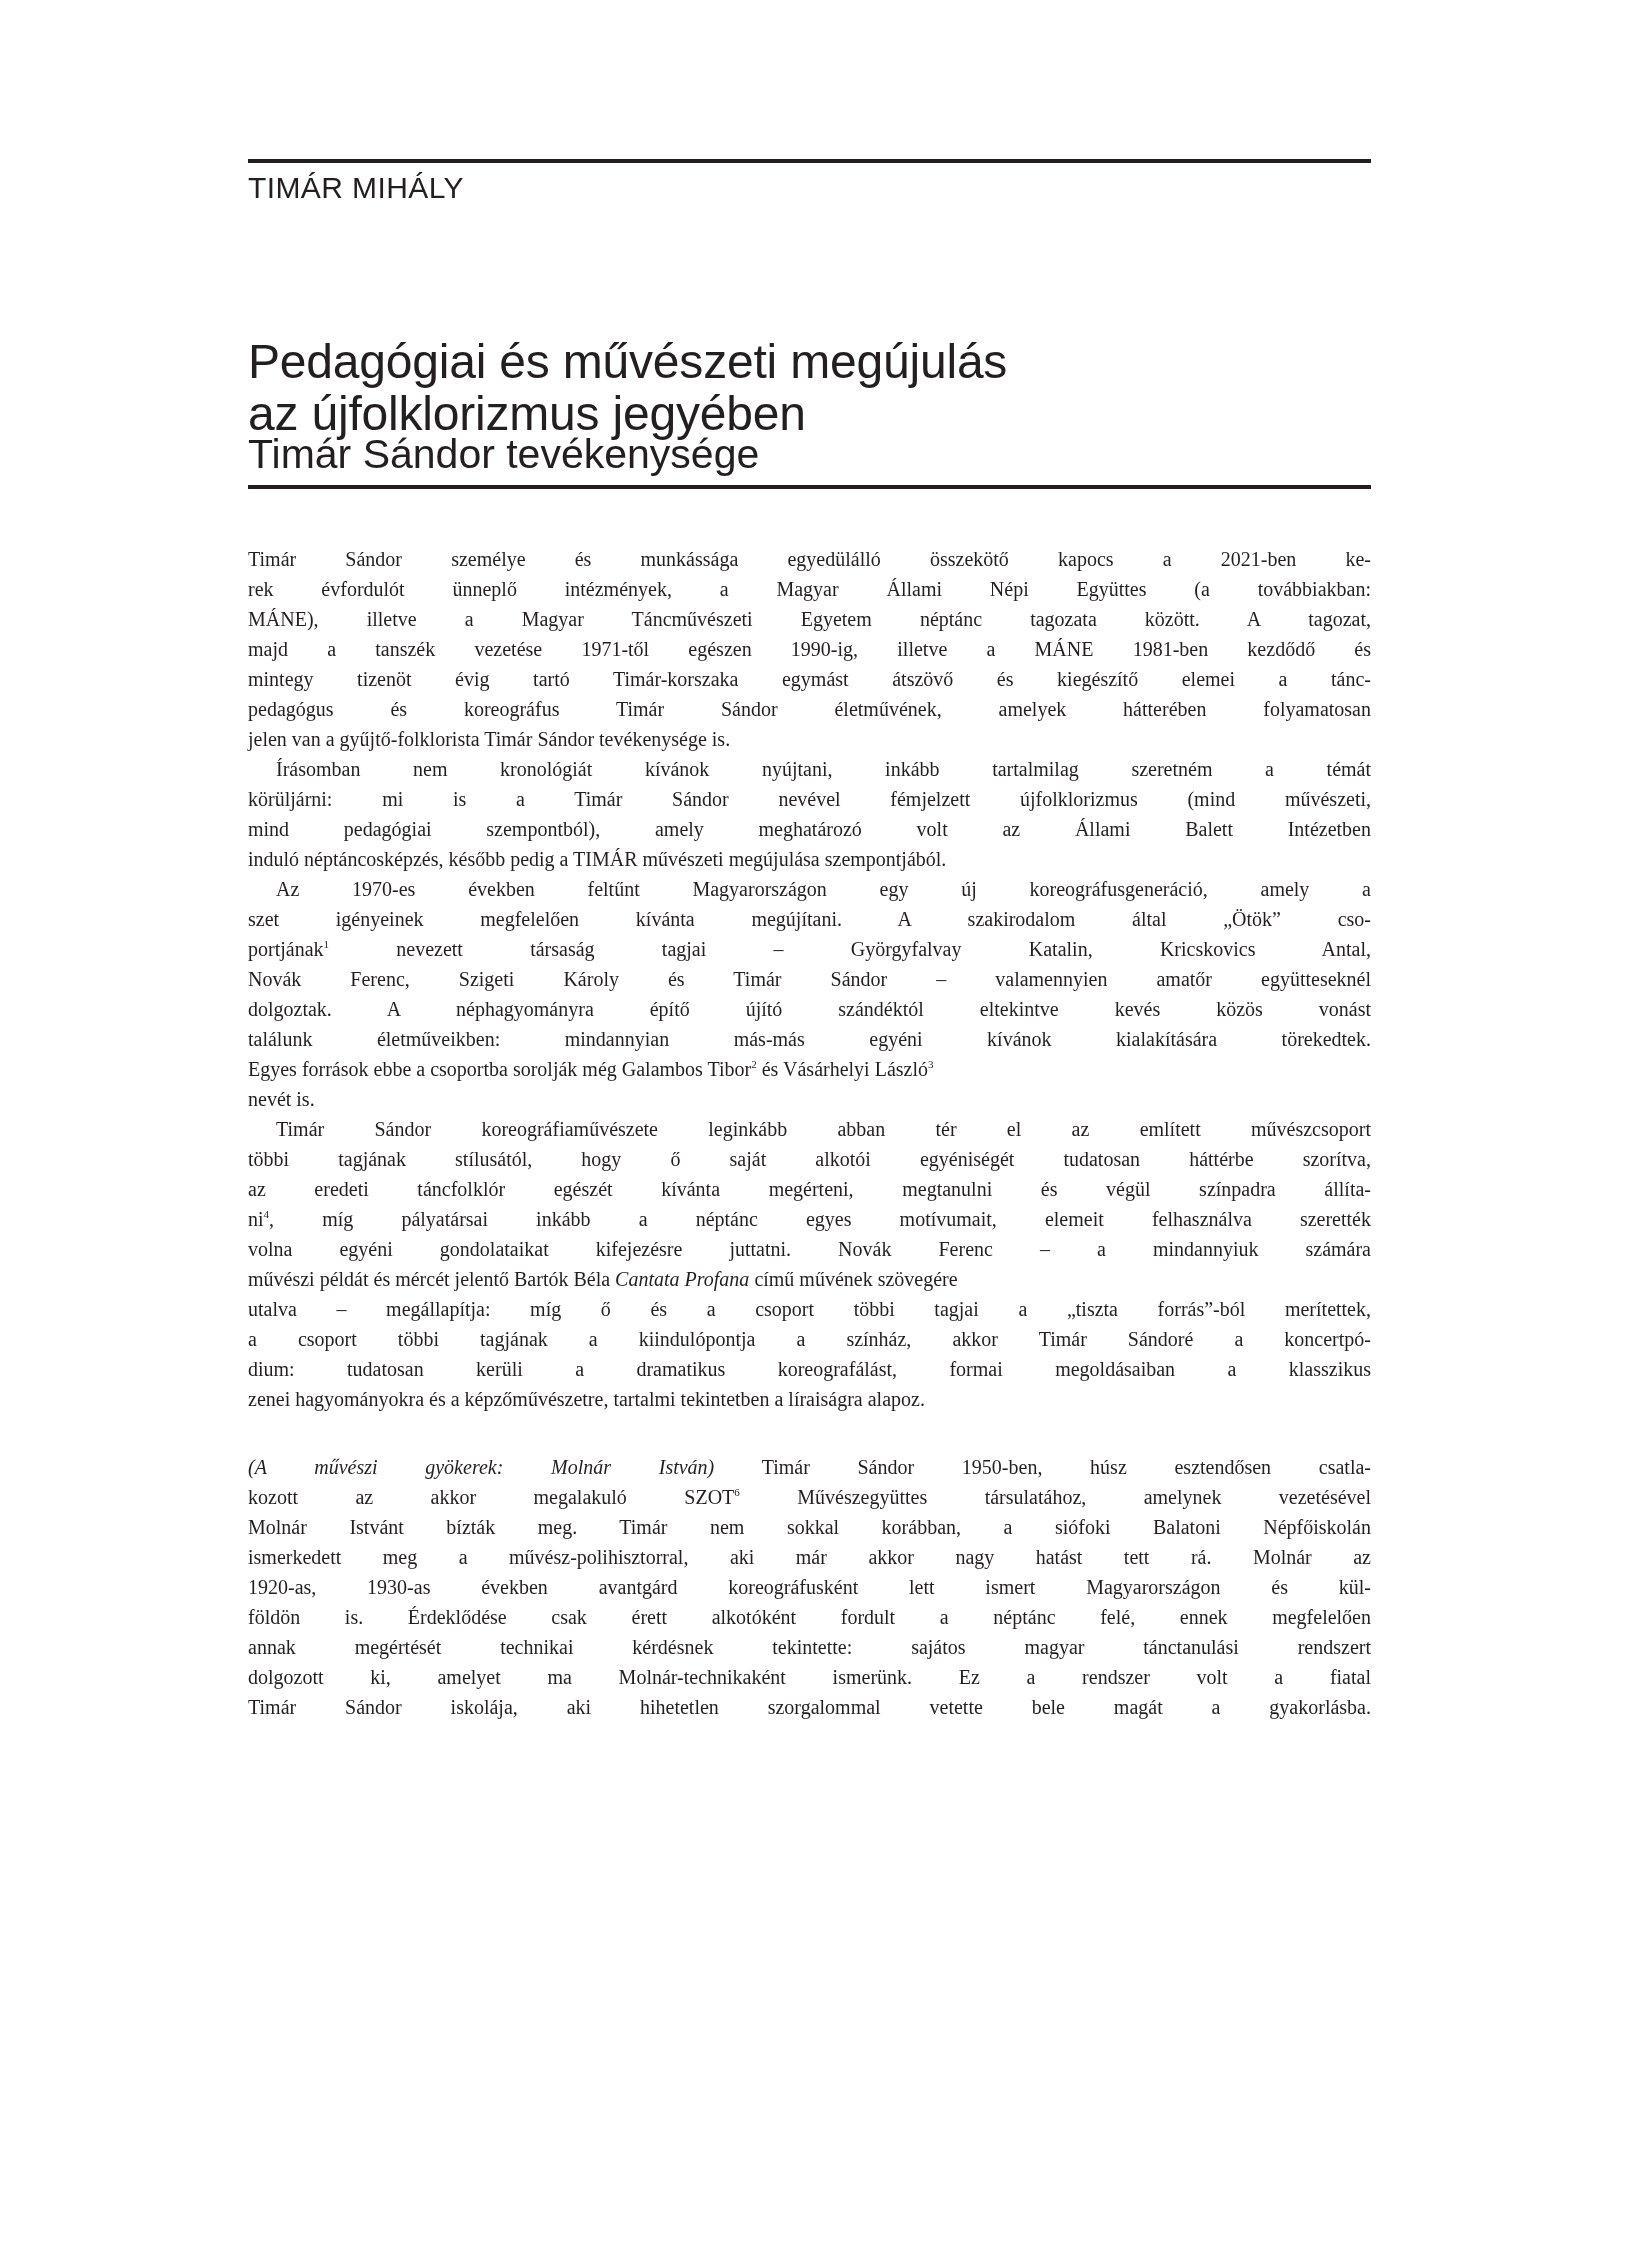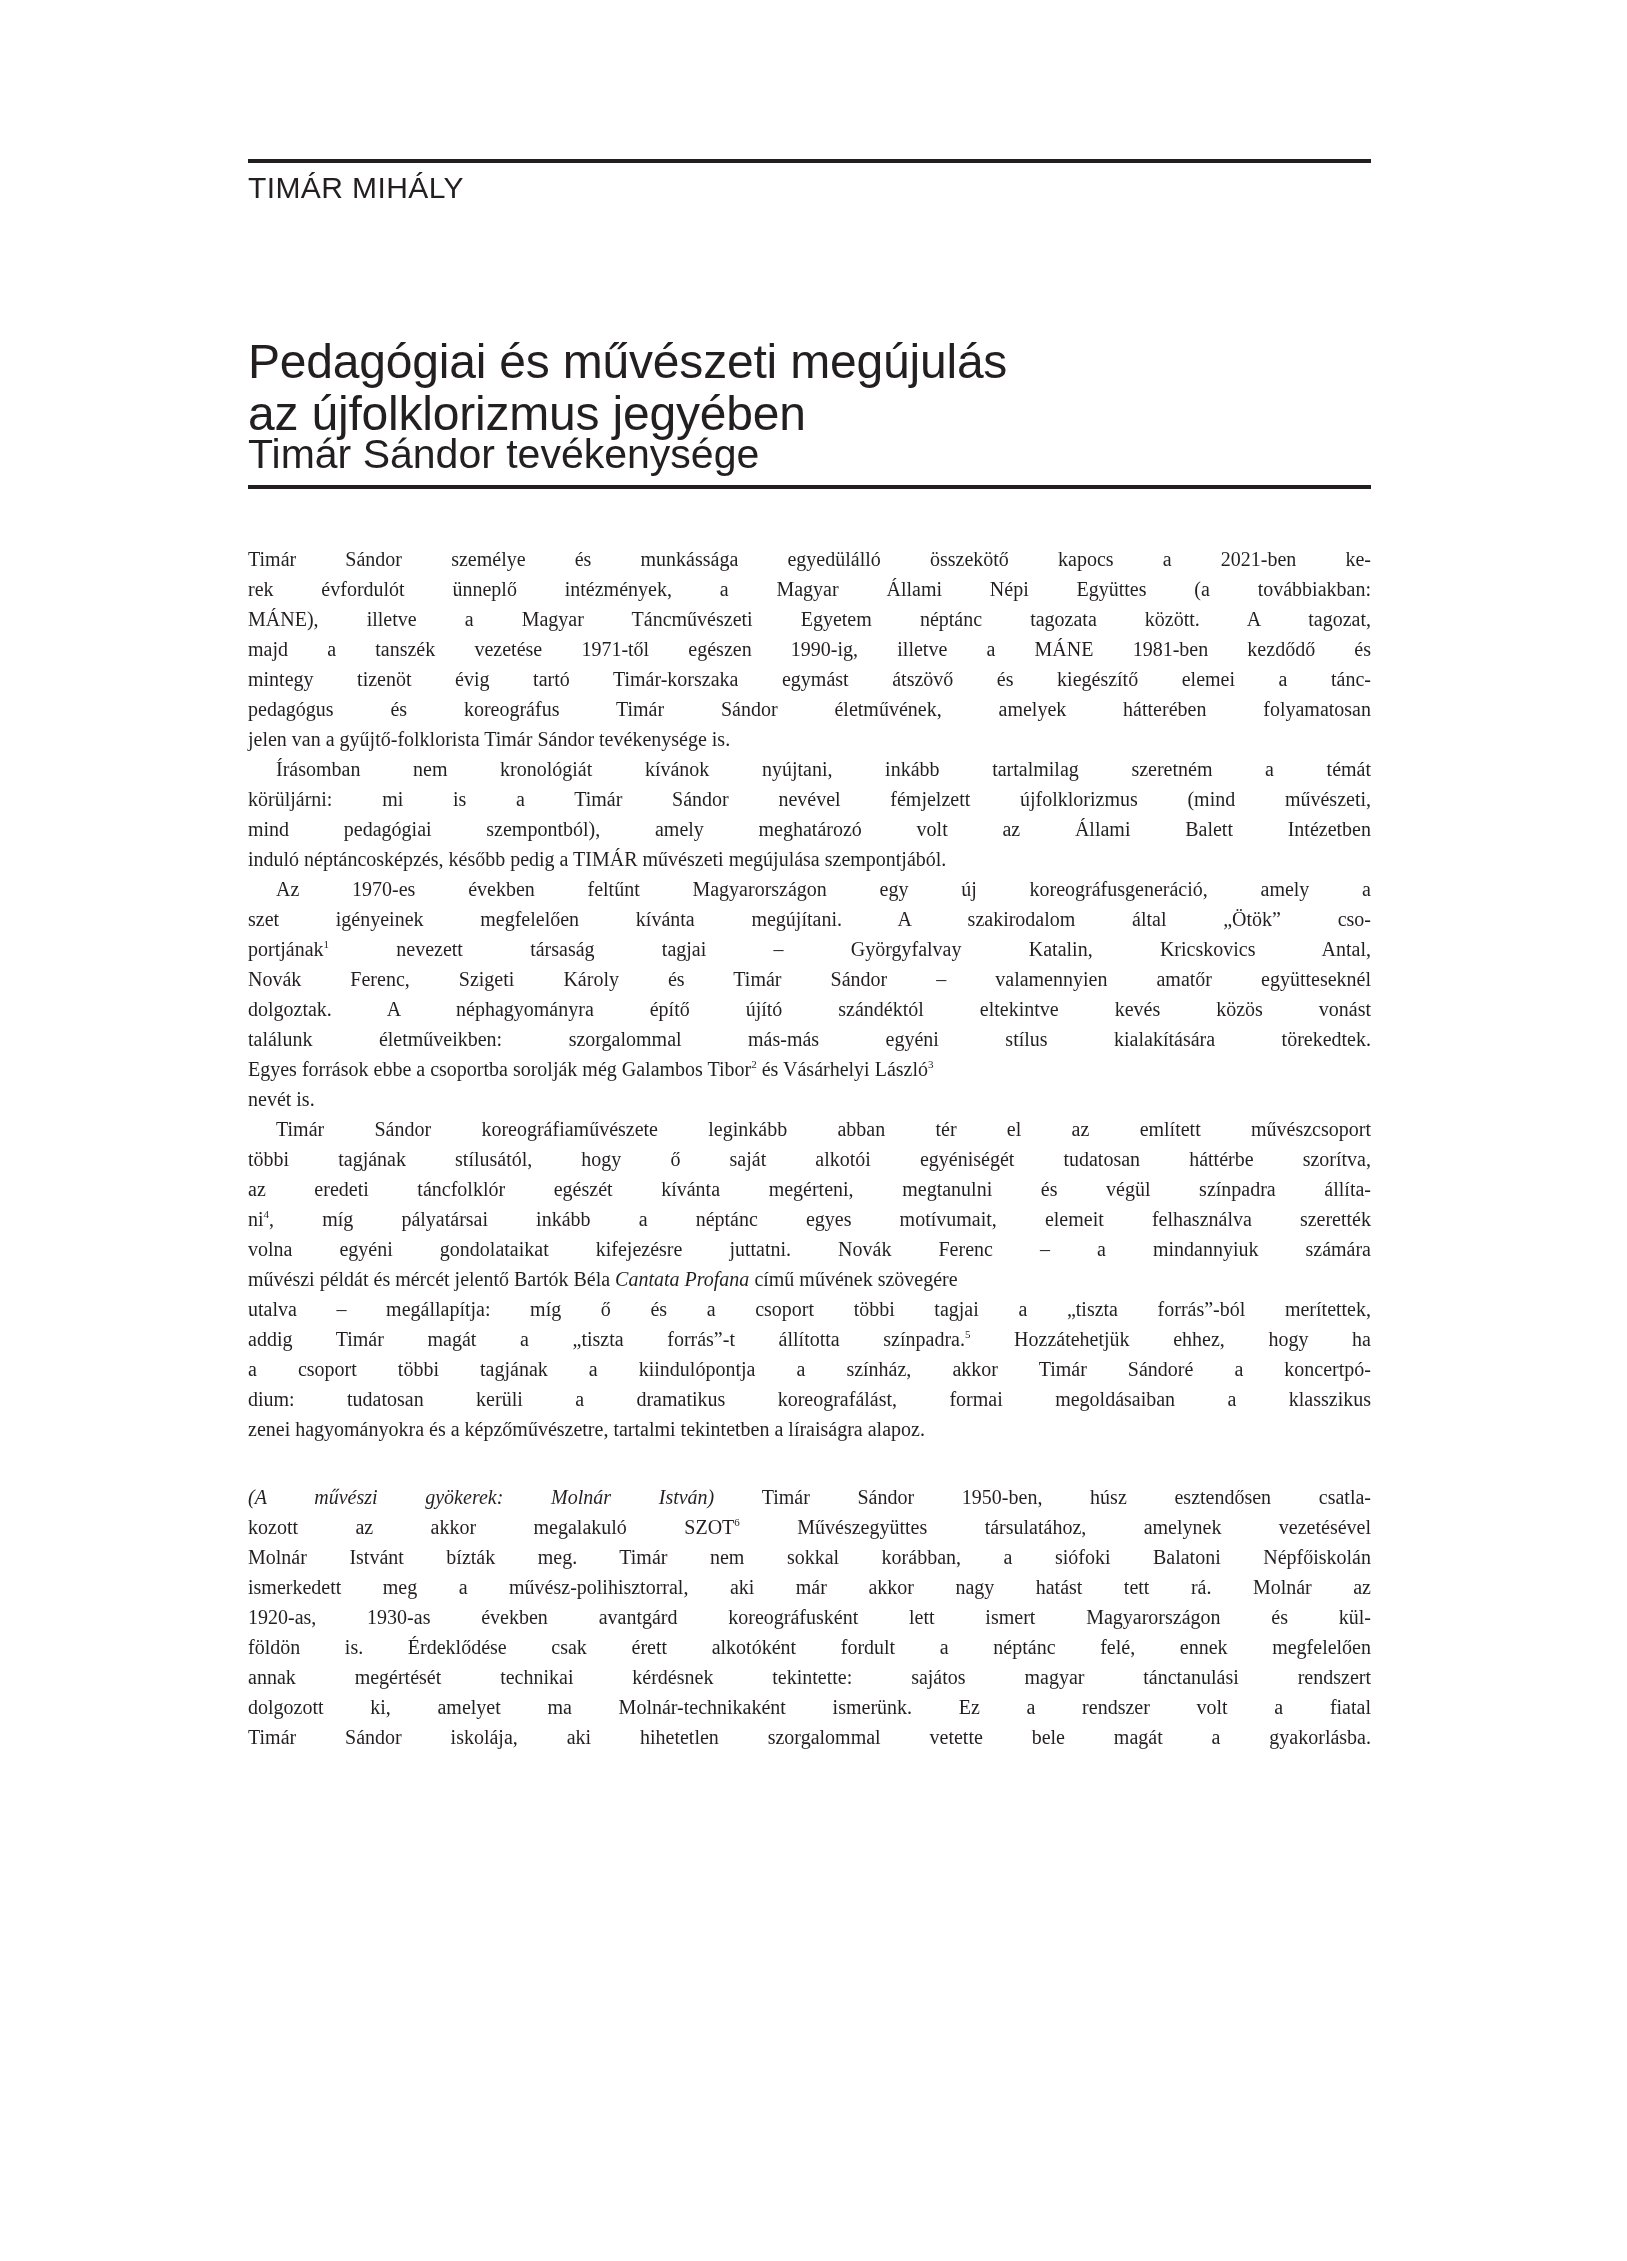--- a/index.html
+++ b/index.html
@@ -69,34 +69,33 @@
       <span class="line">mind pedagógiai szempontból), amely meghatározó volt az Állami Balett Intézetben</span>
       <span class="line last">induló néptáncosképzés, később pedig a TIMÁR művészeti megújulása szempontjából.</span>
     </div>
 
     <div>
       <span class="line indent">Az 1970-es években feltűnt Magyarországon egy új koreográfusgeneráció, amely a</span>
       <span class="line">szet igényeinek megfelelően kívánta megújítani. A szakirodalom által „Ötök” cso-</span>
       <span class="line"><span>portjának</span><sup>1</sup> <span>nevezett társaság tagjai – Györgyfalvay Katalin, Kricskovics Antal,</span></span>
       <span class="line">Novák Ferenc, Szigeti Károly és Timár Sándor – valamennyien amatőr együtteseknél</span>
       <span class="line">dolgoztak. A néphagyományra építő újító szándéktól eltekintve kevés közös vonást</span>
-      <span class="line">találunk életműveikben: szorgalommal más-más egyéni stílus kialakítására törekedtek.</span>
+      <span class="line">találunk életműveikben: mindannyian más-más egyéni kívánok kialakítására törekedtek.</span>
       <span class="line"><span style="display: inline-block; transform-origin: left center; white-space: nowrap; transform: scaleX(1);"><span>Egyes források ebbe a csoportba sorolják még Galambos Tibor</span><sup>2</sup> <span>és Vásárhelyi László</span><sup>3</sup></span></span>
       <span class="line last">nevét is.</span>
     </div>
 
     <div>
       <span class="line indent">Timár Sándor koreográfiaművészete leginkább abban tér el az említett művészcsoport</span>
       <span class="line">többi tagjának stílusától, hogy ő saját alkotói egyéniségét tudatosan háttérbe szorítva,</span>
       <span class="line">az eredeti táncfolklór egészét kívánta megérteni, megtanulni és végül színpadra állíta-</span>
       <span class="line"><span>ni</span><sup>4</sup><span>, míg pályatársai inkább a néptánc egyes motívumait, elemeit felhasználva szerették</span></span>
       <span class="line">volna egyéni gondolataikat kifejezésre juttatni. Novák Ferenc – a mindannyiuk számára</span>
       <span class="line"><span style="display: inline-block; transform-origin: left center; white-space: nowrap; transform: scaleX(1);"><span>művészi példát és mércét jelentő Bartók Béla</span> <span class="ital">Cantata Profana</span> <span>című művének szövegére</span></span></span>
       <span class="line">utalva – megállapítja: míg ő és a csoport többi tagjai a „tiszta forrás”-ból merítettek,</span>
-      <span class="line"><span>addig Timár magát a „tiszta forrás”-t állította színpadra.</span><sup>5</sup> <span>Hozzátehetjük ehhez, hogy ha</span></span>
       <span class="line">a csoport többi tagjának a kiindulópontja a színház, akkor Timár Sándoré a koncertpó-</span>
       <span class="line">dium: tudatosan kerüli a dramatikus koreografálást, formai megoldásaiban a klasszikus</span>
       <span class="line last">zenei hagyományokra és a képzőművészetre, tartalmi tekintetben a líraiságra alapoz.</span>
     </div>
 
     <div class="section-gap"></div>
 
     <div>
       <span class="line"><span class="ital">(A művészi gyökerek: Molnár István)</span> <span>Timár Sándor 1950-ben, húsz esztendősen csatla-</span></span>
       <span class="line"><span>kozott az akkor megalakuló SZOT</span><sup>6</sup> <span>Művészegyüttes társulatához, amelynek vezetésével</span></span>

